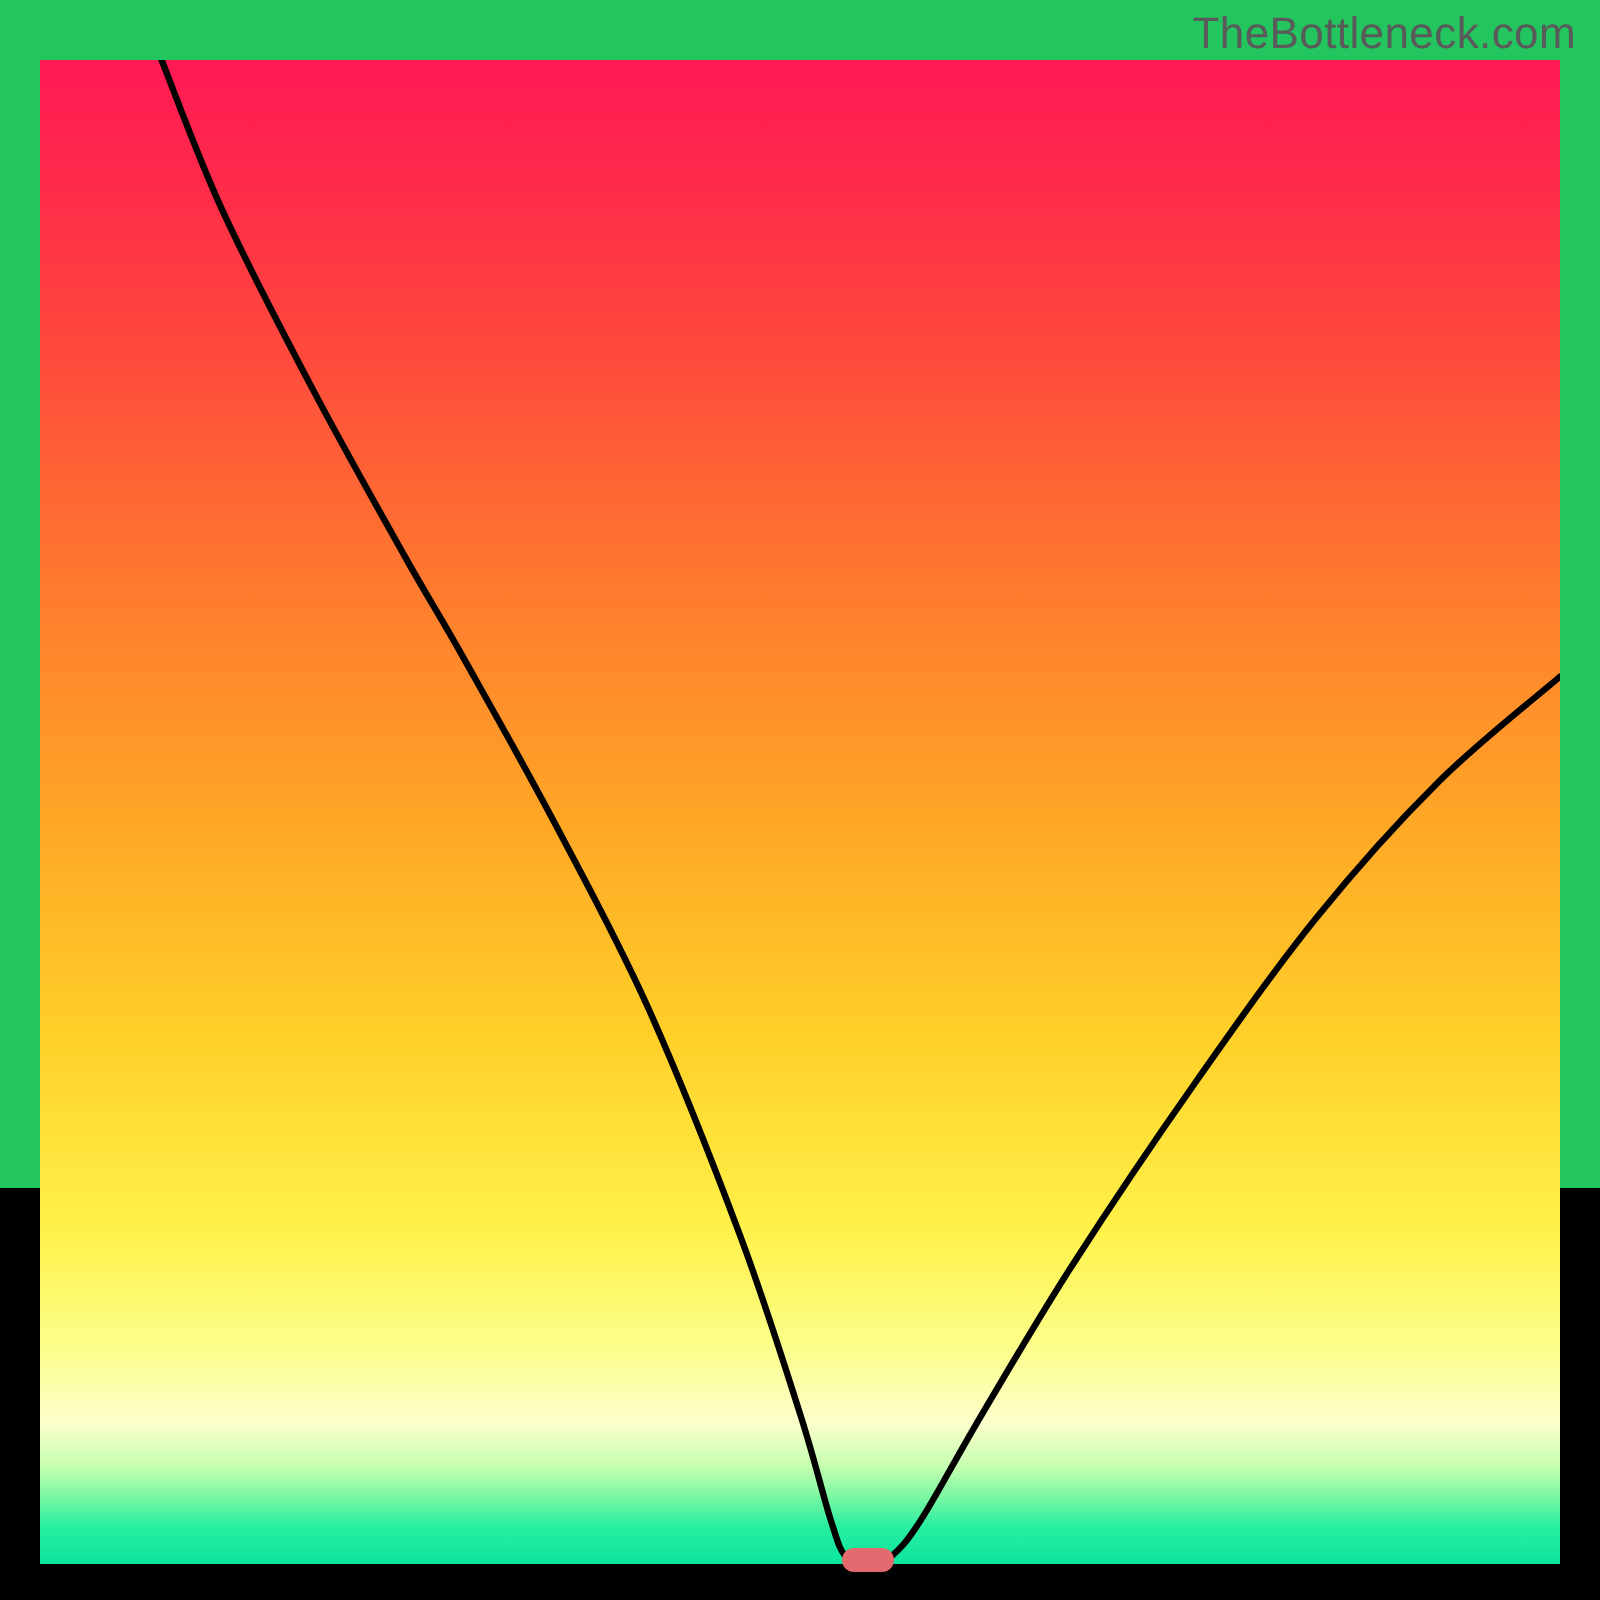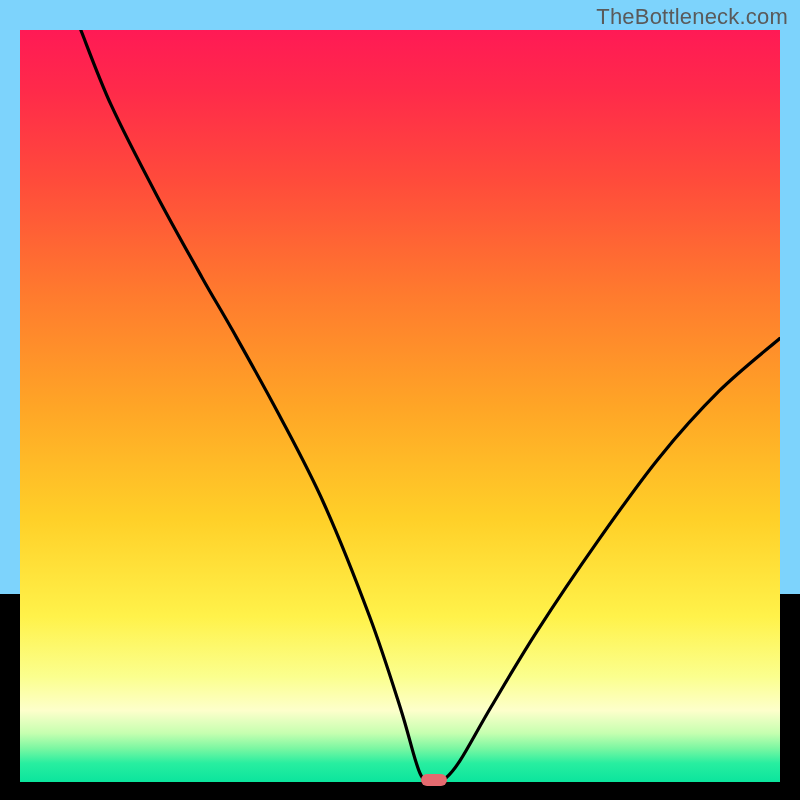--- a/index.html
+++ b/index.html
@@ -8,21 +8,21 @@
     width: 800px;
     height: 800px;
     background: #000;
     overflow: hidden;
     font-family: Arial, Helvetica, sans-serif;
   }
   .stage {
     position: relative;
     width: 800px;
     height: 594px;
-    background: #7dd3fc;
+    background: #22c55e;
   }
   .watermark {
     position: absolute;
     top: 4px;
     right: 12px;
     color: #5a5a5a;
     font-size: 22px;
     font-weight: 500;
     letter-spacing: 0.2px;
     user-select: none;

